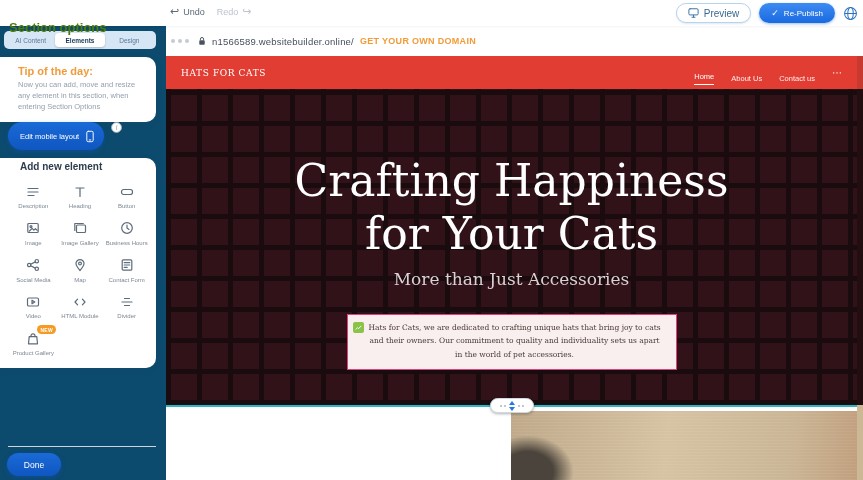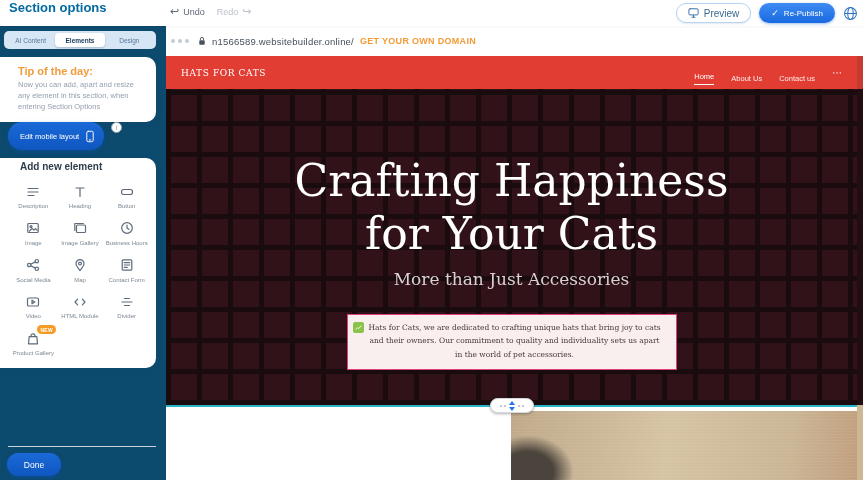--- a/index.html
+++ b/index.html
@@ -2,21 +2,21 @@
 <html><head>
 <meta charset="utf-8">
 <style>
   *{margin:0;padding:0;box-sizing:border-box;}
   html,body{width:863px;height:480px;}
   body{position:relative;overflow:hidden;background:#fff;font-family:"Liberation Sans",sans-serif;}
   button{font-family:inherit;border:none;background:none;cursor:pointer;}
 
   
   .topbar{position:absolute;top:0;left:0;width:863px;height:26px;background:#fff;z-index:40;box-shadow:0 1px 2px rgba(0,0,0,.05);}
-  .topbar-title{position:absolute;left:9px;top:0;font-size:13px;font-weight:bold;color:#0369a1;}
+  .topbar-title{position:absolute;left:9px;top:20px;font-size:13px;font-weight:bold;color:#4d7c0f;}
   .undo-redo{position:absolute;left:170px;top:6px;display:flex;align-items:center;gap:12px;}
   .undo,.redo{display:flex;align-items:center;gap:4px;font-size:9px;color:#5d6977;}
   .redo{color:#bcc3cc;}
   .u-icon{font-size:11px;line-height:1;}
   .topbar-right{position:absolute;right:5px;top:3px;display:flex;align-items:center;gap:8px;}
   .preview-btn{display:flex;align-items:center;gap:5px;height:20px;padding:0 11px;border:1px solid #b7d4ef;border-radius:11px;background:#fff;color:#39688f;font-size:10px;box-shadow:0 1px 2px rgba(80,120,160,.18);}
   .republish-btn{display:flex;align-items:center;gap:5px;height:20px;padding:0 12px;border-radius:11px;background:linear-gradient(#3e8bf2,#1a6ae0);color:#fff;font-size:8px;box-shadow:0 1px 3px rgba(26,106,224,.45);}
   .check{font-size:9px;line-height:1;}
 
   
@@ -128,21 +128,21 @@
 
 <aside class="sidebar">
   <div class="tabs">
     <div class="tab">AI Content</div>
     <div class="tab active">Elements</div>
     <div class="tab">Design</div>
   </div>
 
   <div class="tip-card">
     <div class="tip-title">Tip of the day:</div>
-    <div class="tip-body">Now you can add, apart and resize any element in this section, when entering Section Options</div>
+    <div class="tip-body">Now you can add, move and resize any element in this section, when entering Section Options</div>
   </div>
 
   <div class="edit-mobile-row">
     <button class="edit-mobile-btn">
       <span>Edit mobile layout</span>
       <span style="display:flex;">
         <svg width="8" height="13" viewBox="0 0 10 15" fill="none" stroke="#fff" stroke-width="1.2" stroke-linecap="round">
             <rect x="1" y="1" width="8" height="13" rx="1.8"></rect>
             <path d="M4 11.8h2"></path>
           </svg>

